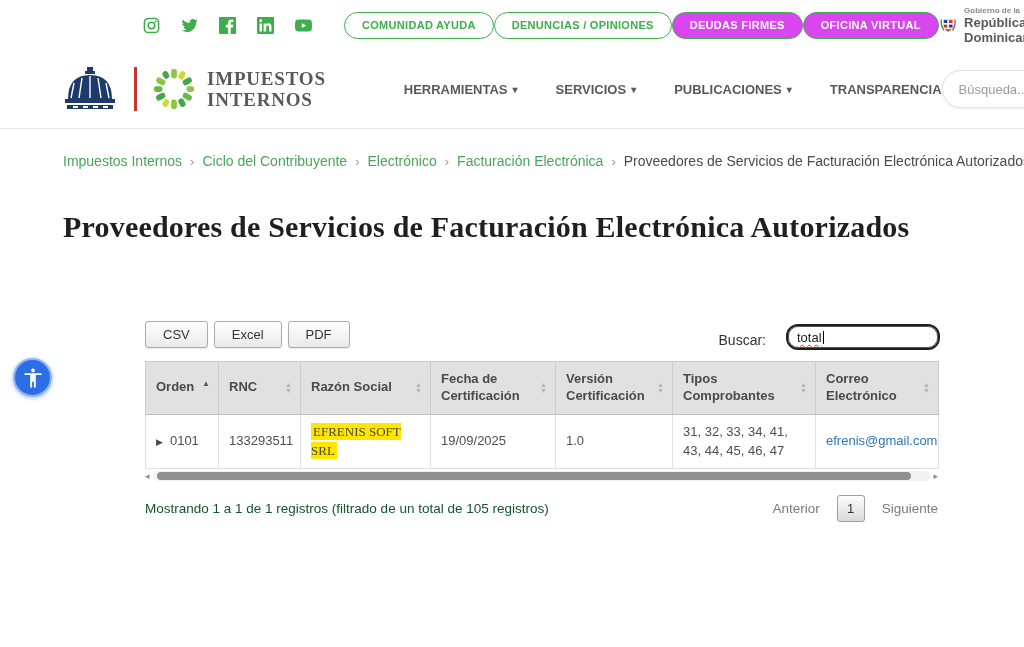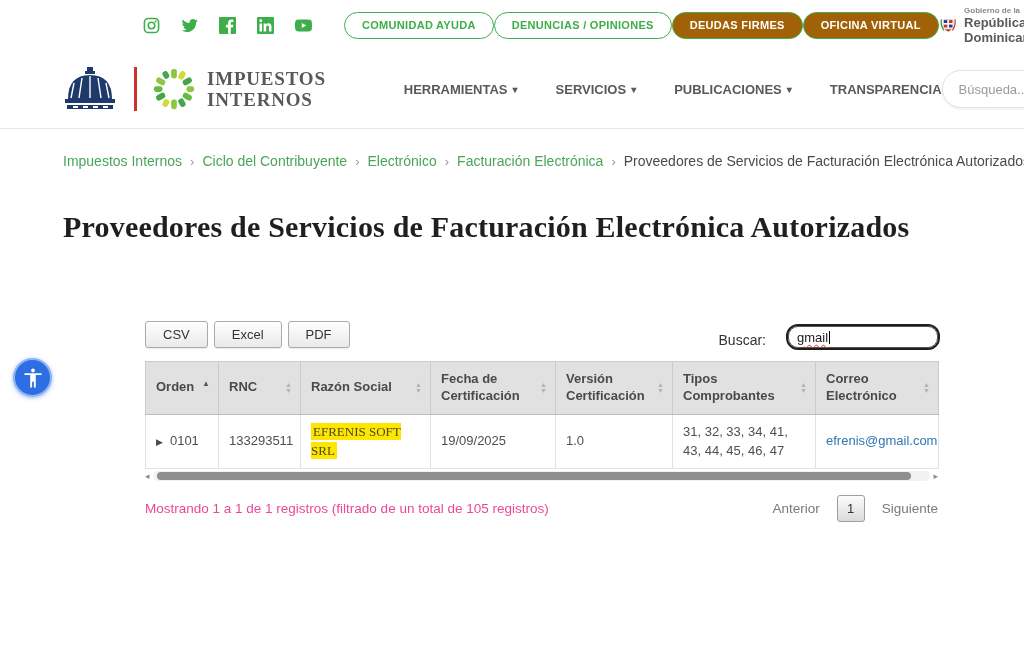--- a/index.html
+++ b/index.html
@@ -9,21 +9,21 @@
   
   .topbar { position:absolute; left:0; top:0; width:1024px; height:50px;
             display:flex; align-items:center; background:#fff; }
   .socials { display:flex; align-items:center; gap:21px; margin-left:143px; }
   .soc-ic { width:17px; height:17px; display:block; cursor:pointer; }
   .pills { display:flex; align-items:center; margin-left:32px; }
   .pill { height:27px; border-radius:15px; display:flex; align-items:center;
           padding:0 17px; font-size:11px; font-weight:bold; letter-spacing:.3px;
           cursor:pointer; white-space:nowrap; }
   .pill.outline { border:1.5px solid #3dae49; color:#3dae49; background:#fff; }
-  .pill.solid { background:#a16207; color:#fff; border:1.5px solid #3dae49; }
+  .pill.solid { background:#d946ef; color:#fff; border:1.5px solid #3dae49; }
   .govbrand { margin-left:auto; margin-right:10px; display:flex; align-items:center; gap:7px; }
   .govtxt .l1 { font-size:8px; color:#8a8a8a; font-weight:bold; }
   .govtxt .l2 { font-size:13px; color:#5a5a5a; font-weight:bold; }
 
   
   .hdr { position:absolute; left:0; top:50px; width:1024px; height:78px;
          display:flex; align-items:center; background:#fff; }
   .brand { display:flex; align-items:center; margin-left:62px; }
   .redsep { width:3px; height:44px; background:#c8352e; margin:0 14px 0 16px; }
   .brandname { font-family:"Liberation Serif", serif; font-weight:bold;
@@ -91,21 +91,21 @@
   .hl { background:#ffe600; padding:1px 2px; color:#4d4a22; font-size:13px;font-family:Liberation Serif, serif; }
   .email-link { color:#2e76b5; cursor:pointer; text-decoration:none; font-size:13px; }
 
   .hscroll { margin-top:0px; display:flex; align-items:center; gap:3px; height:14px; }
   .hs-arrow { font-size:9px; color:#8a8a8a; }
   .hs-track { flex:1; height:10px; background:#f2f2f2; border-radius:6px; position:relative; }
   .hs-thumb { position:absolute; left:4px; top:1px; height:8px; width:97%;
               background:#8f8f8f; border-radius:5px; cursor:grab; }
 
   .dt-footer { margin-top:12px; display:flex; align-items:center; }
-  .dt-info { font-size:13.5px; color:#ec4899; }
+  .dt-info { font-size:13.5px; color:#14532d; }
   .pager { margin-left:auto; display:flex; align-items:center; gap:17px; }
   .pg-nav { font-size:13.5px; color:#7a7a7a; cursor:default; }
   .pg-num { width:28px; height:27px; display:flex; align-items:center; justify-content:center;
             font-size:13px; color:#333; border:1px solid #9e9e9e; border-radius:3px;
             background:linear-gradient(#fdfdfd,#dadada); cursor:pointer; }
 </style>
 </head>
 <body>
 
 <div class="topbar">
@@ -249,21 +249,21 @@
 
   <div class="toolbar">
     <div class="exp-btns">
       <button class="exp-btn">CSV</button>
       <button class="exp-btn">Excel</button>
       <button class="exp-btn">PDF</button>
     </div>
     <div class="tsearch">
       <span class="tsearch-label">Buscar:</span>
       <div class="tsearch-box">
-        <span class="tsearch-text">gmail</span>
+        <span class="tsearch-text">total</span>
         <span class="caret-bar"></span>
       </div>
     </div>
   </div>
 
   <table class="dt">
     <colgroup>
       <col style="width:73px">
         <col style="width:82px">
         <col style="width:130px">

